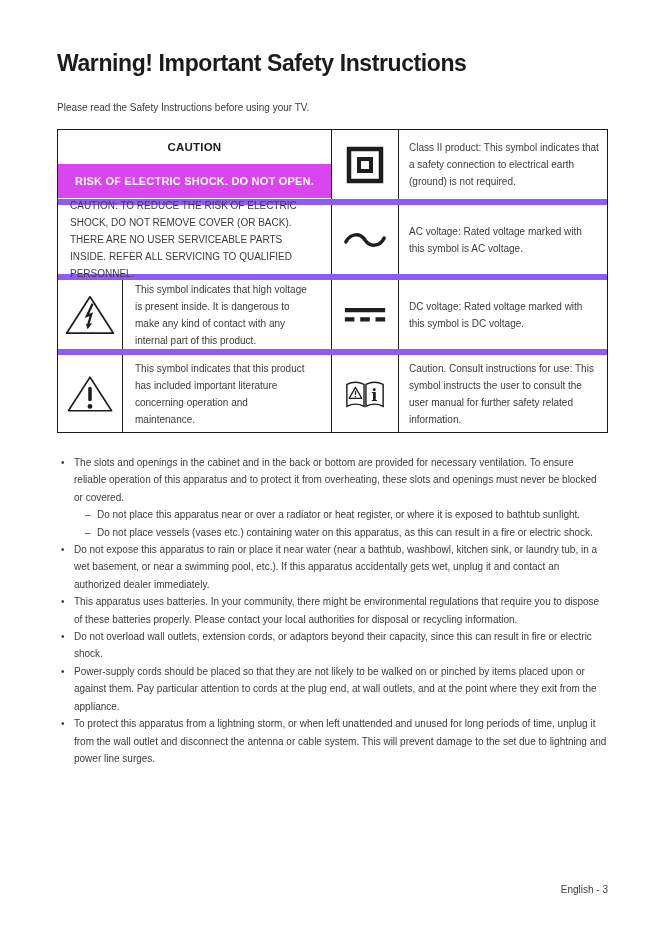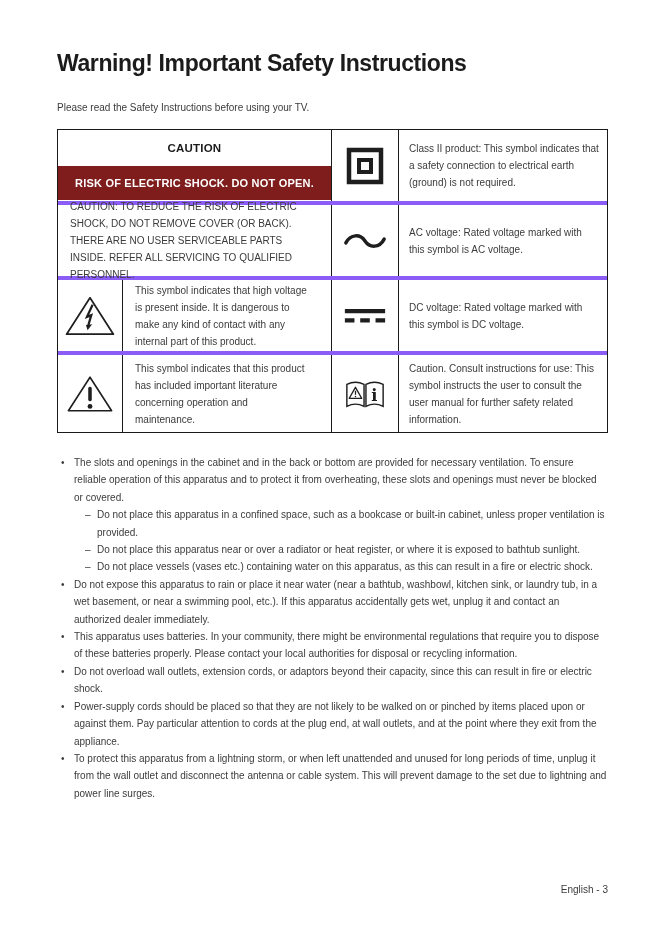--- a/index.html
+++ b/index.html
@@ -18,39 +18,39 @@
     letter-spacing: -0.4px;
   }
   .subtitle { margin-top: 25px; font-size: 10px; color: #3b3b3b; }
 
   
   .stable {
     margin-top: 16px;
     border: 1px solid #1a1a1a;
     width: 551px;
   }
-  .srow { display: flex; border-bottom: 4px solid #8b5cf6; }
+  .srow { display: flex; border-bottom: 6px solid #8b5cf6; }
   .srow:last-child { border-bottom: none; }
   .cell { border-right: 1px solid #1a1a1a; display: flex; align-items: center; }
   .cell:last-child { border-right: none; }
   .c-leftwide { width: 274px; flex-direction: column; align-items: stretch; }
   .c-lefticon { width: 65px; justify-content: center; }
   .c-lefttext { width: 209px; padding: 6px 22px 6px 12px; }
   .c-sym     { width: 67px; justify-content: center; }
   .c-right   { flex: 1; padding: 6px 8px 6px 10px; }
   .r1 { height: 75px; } .r2 { height: 75px; } .r3 { height: 75px; } .r4 { height: 77px; }
 
   .cell p, .c-right p, .c-lefttext p { font-size: 10px; line-height: 17px; color: #3b3b3b; }
 
   .caution-head {
     flex: 1; display: flex; align-items: center; justify-content: center;
     font-size: 11.5px; font-weight: bold; color: #1b1b1b; letter-spacing: 0.2px;
   }
   .caution-banner {
-    height: 34px; margin-bottom: 1px; background: #7f1d1d; color: #ffffff;
+    height: 34px; margin-bottom: 1px; background: #d946ef; color: #ffffff;
     display: flex; align-items: center; justify-content: center;
     font-size: 11px; font-weight: bold; letter-spacing: 0.2px;
   }
   .c2text { padding: 6px 11px 6px 12px; }
 
   .icon { display: block; }
 
   
   .bullets { margin-top: 21px; list-style: none; width: 551px; }
   .bullets > li { position: relative; padding-left: 17px; font-size: 10px; line-height: 17.4px; color: #3b3b3b; }
@@ -150,21 +150,20 @@
       <div class="cell c-right">
         <p>Caution. Consult instructions for use: This symbol instructs the user to consult the user manual for further safety related information.</p>
       </div>
     </div>
   </div>
 
   <ul class="bullets">
     <li>
       <span>The slots and openings in the cabinet and in the back or bottom are provided for necessary ventilation. To ensure reliable operation of this apparatus and to protect it from overheating, these slots and openings must never be blocked or covered.</span>
       <ul class="subs">
-        <li><span>Do not place this apparatus in a confined space, such as a bookcase or built-in cabinet, unless proper ventilation is provided.</span></li>
         <li><span>Do not place this apparatus near or over a radiator or heat register, or where it is exposed to bathtub sunlight.</span></li>
         <li><span>Do not place vessels (vases etc.) containing water on this apparatus, as this can result in a fire or electric shock.</span></li>
       </ul>
     </li>
     <li><span>Do not expose this apparatus to rain or place it near water (near a bathtub, washbowl, kitchen sink, or laundry tub, in a wet basement, or near a swimming pool, etc.). If this apparatus accidentally gets wet, unplug it and contact an authorized dealer immediately.</span></li>
     <li><span>This apparatus uses batteries. In your community, there might be environmental regulations that require you to dispose of these batteries properly. Please contact your local authorities for disposal or recycling information.</span></li>
     <li><span>Do not overload wall outlets, extension cords, or adaptors beyond their capacity, since this can result in fire or electric shock.</span></li>
     <li><span>Power-supply cords should be placed so that they are not likely to be walked on or pinched by items placed upon or against them. Pay particular attention to cords at the plug end, at wall outlets, and at the point where they exit from the appliance.</span></li>
     <li><span>To protect this apparatus from a lightning storm, or when left unattended and unused for long periods of time, unplug it from the wall outlet and disconnect the antenna or cable system. This will prevent damage to the set due to lightning and power line surges.</span></li>
   </ul>

